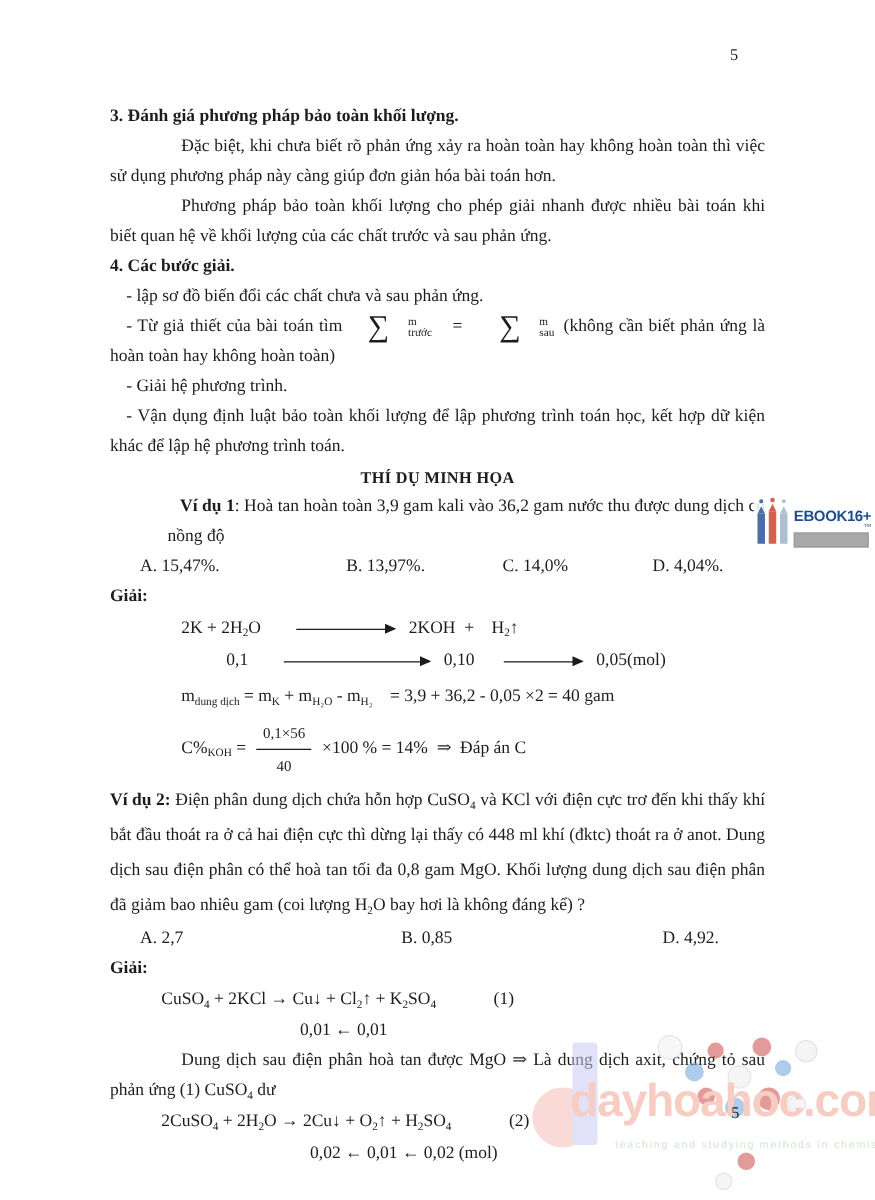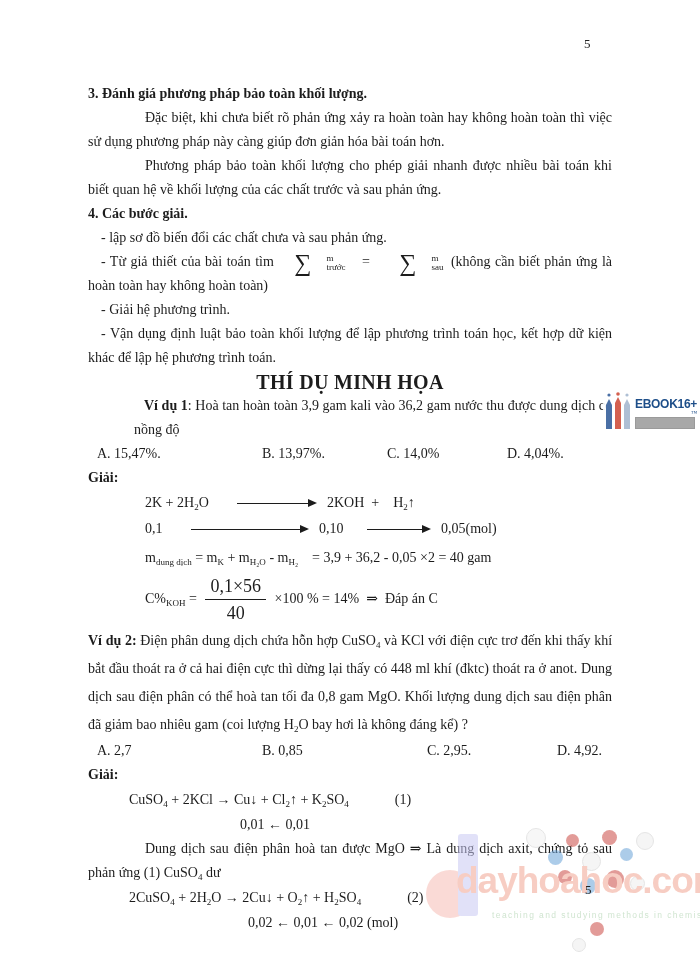--- a/index.html
+++ b/index.html
@@ -15,43 +15,43 @@
   .indent13{text-indent:13px;}
   .indent10{text-indent:10px;margin-left:46px;}
   .pre{white-space:pre-wrap;}
   sub{font-size:9px;vertical-align:-3px;line-height:0;}
   
   .sumop{display:inline-flex;align-items:center;vertical-align:middle;margin:0 3px;}
   .sigma{font-size:24px;line-height:22px;}
   .lims{display:inline-flex;flex-direction:column;margin-left:2px;font-size:9px;line-height:9px;justify-content:center;}
   .eqsign{margin:0 9px;}
   
-  .extitle{text-align:center;font-weight:bold;font-size:20px;letter-spacing:.3px;}
-  
-  .opts{display:grid;margin-left:9px;line-height:24px;}
+  .extitle{text-align:center;font-weight:bold;font-size:13px;letter-spacing:.3px;}
+  
+  .opts{display:grid;margin-left:24px;line-height:24px;}
   .opts.g1{grid-template-columns:165px 125px 120px auto;}
-  .opts.g2{grid-template-columns:165px 165px 130px auto;}
+  .opts.g2{grid-template-columns:165px 165px 130px auto;gap:44px;}
   
   .eqblock{margin-left:57px;}
   .eqrow{display:flex;align-items:center;line-height:26px;white-space:pre;}
   .cell{display:inline-block;}
   .larrow{position:relative;display:inline-block;height:0;border-top:1.4px solid #1c1c1c;vertical-align:middle;margin-right:12px;}
   .larrow::after{content:"";position:absolute;right:-2px;top:-5px;border-left:9px solid #1c1c1c;border-top:4.3px solid transparent;border-bottom:4.3px solid transparent;}
   .massline{margin:3px 0 0 57px;line-height:26px;}
   .cpct{display:flex;align-items:center;margin:4px 0 4px 57px;height:48px;}
-  .frac{display:inline-flex;flex-direction:column;text-align:center;margin:0 5px;font-size:18px;}
+  .frac{display:inline-flex;flex-direction:column;text-align:center;margin:0 5px;font-size:12px;}
   .frac .num{border-bottom:1.2px solid #1c1c1c;padding:0 5px 1px;}
   .frac .den{padding-top:1px;}
   .eq2line{margin-left:41px;line-height:25px;white-space:pre-wrap;}
   .eqref{margin-left:46px;}
   .molline1{margin-left:152px;line-height:25px;}
   .molline2{margin-left:160px;line-height:25px;}
   .lh28{line-height:28px;}
   
-  .ebook{position:absolute;left:603px;top:392px;width:97px;height:46px;display:flex;align-items:flex-start;z-index:3;background:rgba(255,255,255,.85);}
+  .ebook{position:absolute;left:603px;top:392px;width:97px;height:46px;display:flex;align-items:flex-end;z-index:3;background:rgba(255,255,255,.85);}
   .ebook .col{display:flex;flex-direction:column;margin-left:2px;margin-top:6px;}
   .ebook .ttl{font-family:"Liberation Sans","DejaVu Sans",sans-serif;font-weight:bold;font-size:12px;color:#1d4e89;letter-spacing:-.3px;line-height:13px;}
   .ebook .tm{font-size:6px;color:#1d4e89;text-align:right;line-height:4px;}
   .ebook .bar{width:58px;height:10px;background:#a8a8a8;margin-top:2px;border:1px solid #9a9a9a;display:flex;align-items:center;justify-content:center;}
   .ebook .bar span{color:#d8d8d8;font-size:7px;font-family:"Liberation Sans",sans-serif;letter-spacing:1px;line-height:7px;}
   
   .daywm{position:absolute;left:430px;top:826px;width:270px;height:134px;opacity:.55;z-index:1;}
   .tube-bulb{position:absolute;left:-4px;top:44px;width:48px;height:48px;border-radius:50%;background:#f6bdb5;}
   .tube-stem{position:absolute;left:28px;top:8px;width:20px;height:82px;background:#c9c9f4;border-radius:3px;}
   .wordmark{position:absolute;left:26px;top:34px;font-family:"Liberation Sans","DejaVu Sans",sans-serif;font-weight:bold;font-size:37px;letter-spacing:-1px;color:#f2a globalization;}
@@ -111,21 +111,21 @@
 
     <p class="h-bold">Giải:</p>
 
     <div class="eqblock">
       <div class="eqrow">
         <span class="cell pre" style="width:92px;"><span>2K + 2H</span><sub>2</sub><span>O</span></span>
         <span class="larrow" style="width:78px;"></span>
         <span class="cell pre"><span>2KOH  +    H</span><sub>2</sub><span>↑</span></span>
       </div>
       <div class="eqrow">
-        <span class="cell" style="width:46px;">0,1</span>
+        <span class="cell" style="width:46px;margin-left:36px;">0,1</span>
         <span class="larrow" style="width:116px;"></span>
         <span class="cell" style="width:48px;">0,10</span>
         <span class="larrow" style="width:62px;"></span>
         <span class="cell">0,05(mol)</span>
       </div>
     </div>
 
     <p class="massline pre"><span>m</span><sub>dung dịch</sub><span> = m</span><sub>K</sub><span> + m</span><sub>H₂O</sub><span> - m</span><sub>H₂</sub><span>    = 3,9 + 36,2 - 0,05 ×2 = 40 gam</span></p>
 
     <div class="cpct">
@@ -135,21 +135,20 @@
         <span class="den">40</span>
       </span>
       <span class="pre"><span> ×100 % = 14%  ⇒  Đáp án C</span></span>
     </div>
 
     <p class="lh28"><span class="h-bold">Ví dụ 2:</span><span><span> Điện phân dung dịch chứa hỗn hợp CuSO</span><sub>4</sub><span> và KCl với điện cực trơ đến khi thấy khí bắt đầu thoát ra ở cả hai điện cực thì dừng lại thấy có 448 ml khí (đktc) thoát ra ở anot. Dung dịch sau điện phân có thể hoà tan tối đa 0,8 gam MgO. Khối lượng dung dịch sau điện phân đã giảm bao nhiêu gam (coi lượng H</span><sub>2</sub><span>O bay hơi là không đáng kể) ?</span></span></p>
 
     <div class="opts g2">
       <span>A. 2,7</span>
       <span>B. 0,85</span>
-      <span>C. 2,95.</span>
       <span>D. 4,92.</span>
     </div>
 
     <p class="h-bold">Giải:</p>
 
     <p class="eq2line"><span><span>CuSO</span><sub>4</sub><span> + 2KCl → Cu↓ + Cl</span><sub>2</sub><span>↑ + K</span><sub>2</sub><span>SO</span><sub>4</sub></span><span class="eqref">(1)</span></p>
     <p class="molline1">0,01 ← 0,01</p>
 
     <p class="indent56"><span>Dung dịch sau điện phân hoà tan được MgO  ⇒  Là dung dịch axit, chứng tỏ sau phản ứng (1) CuSO</span><sub>4</sub><span> dư</span></p>
 

